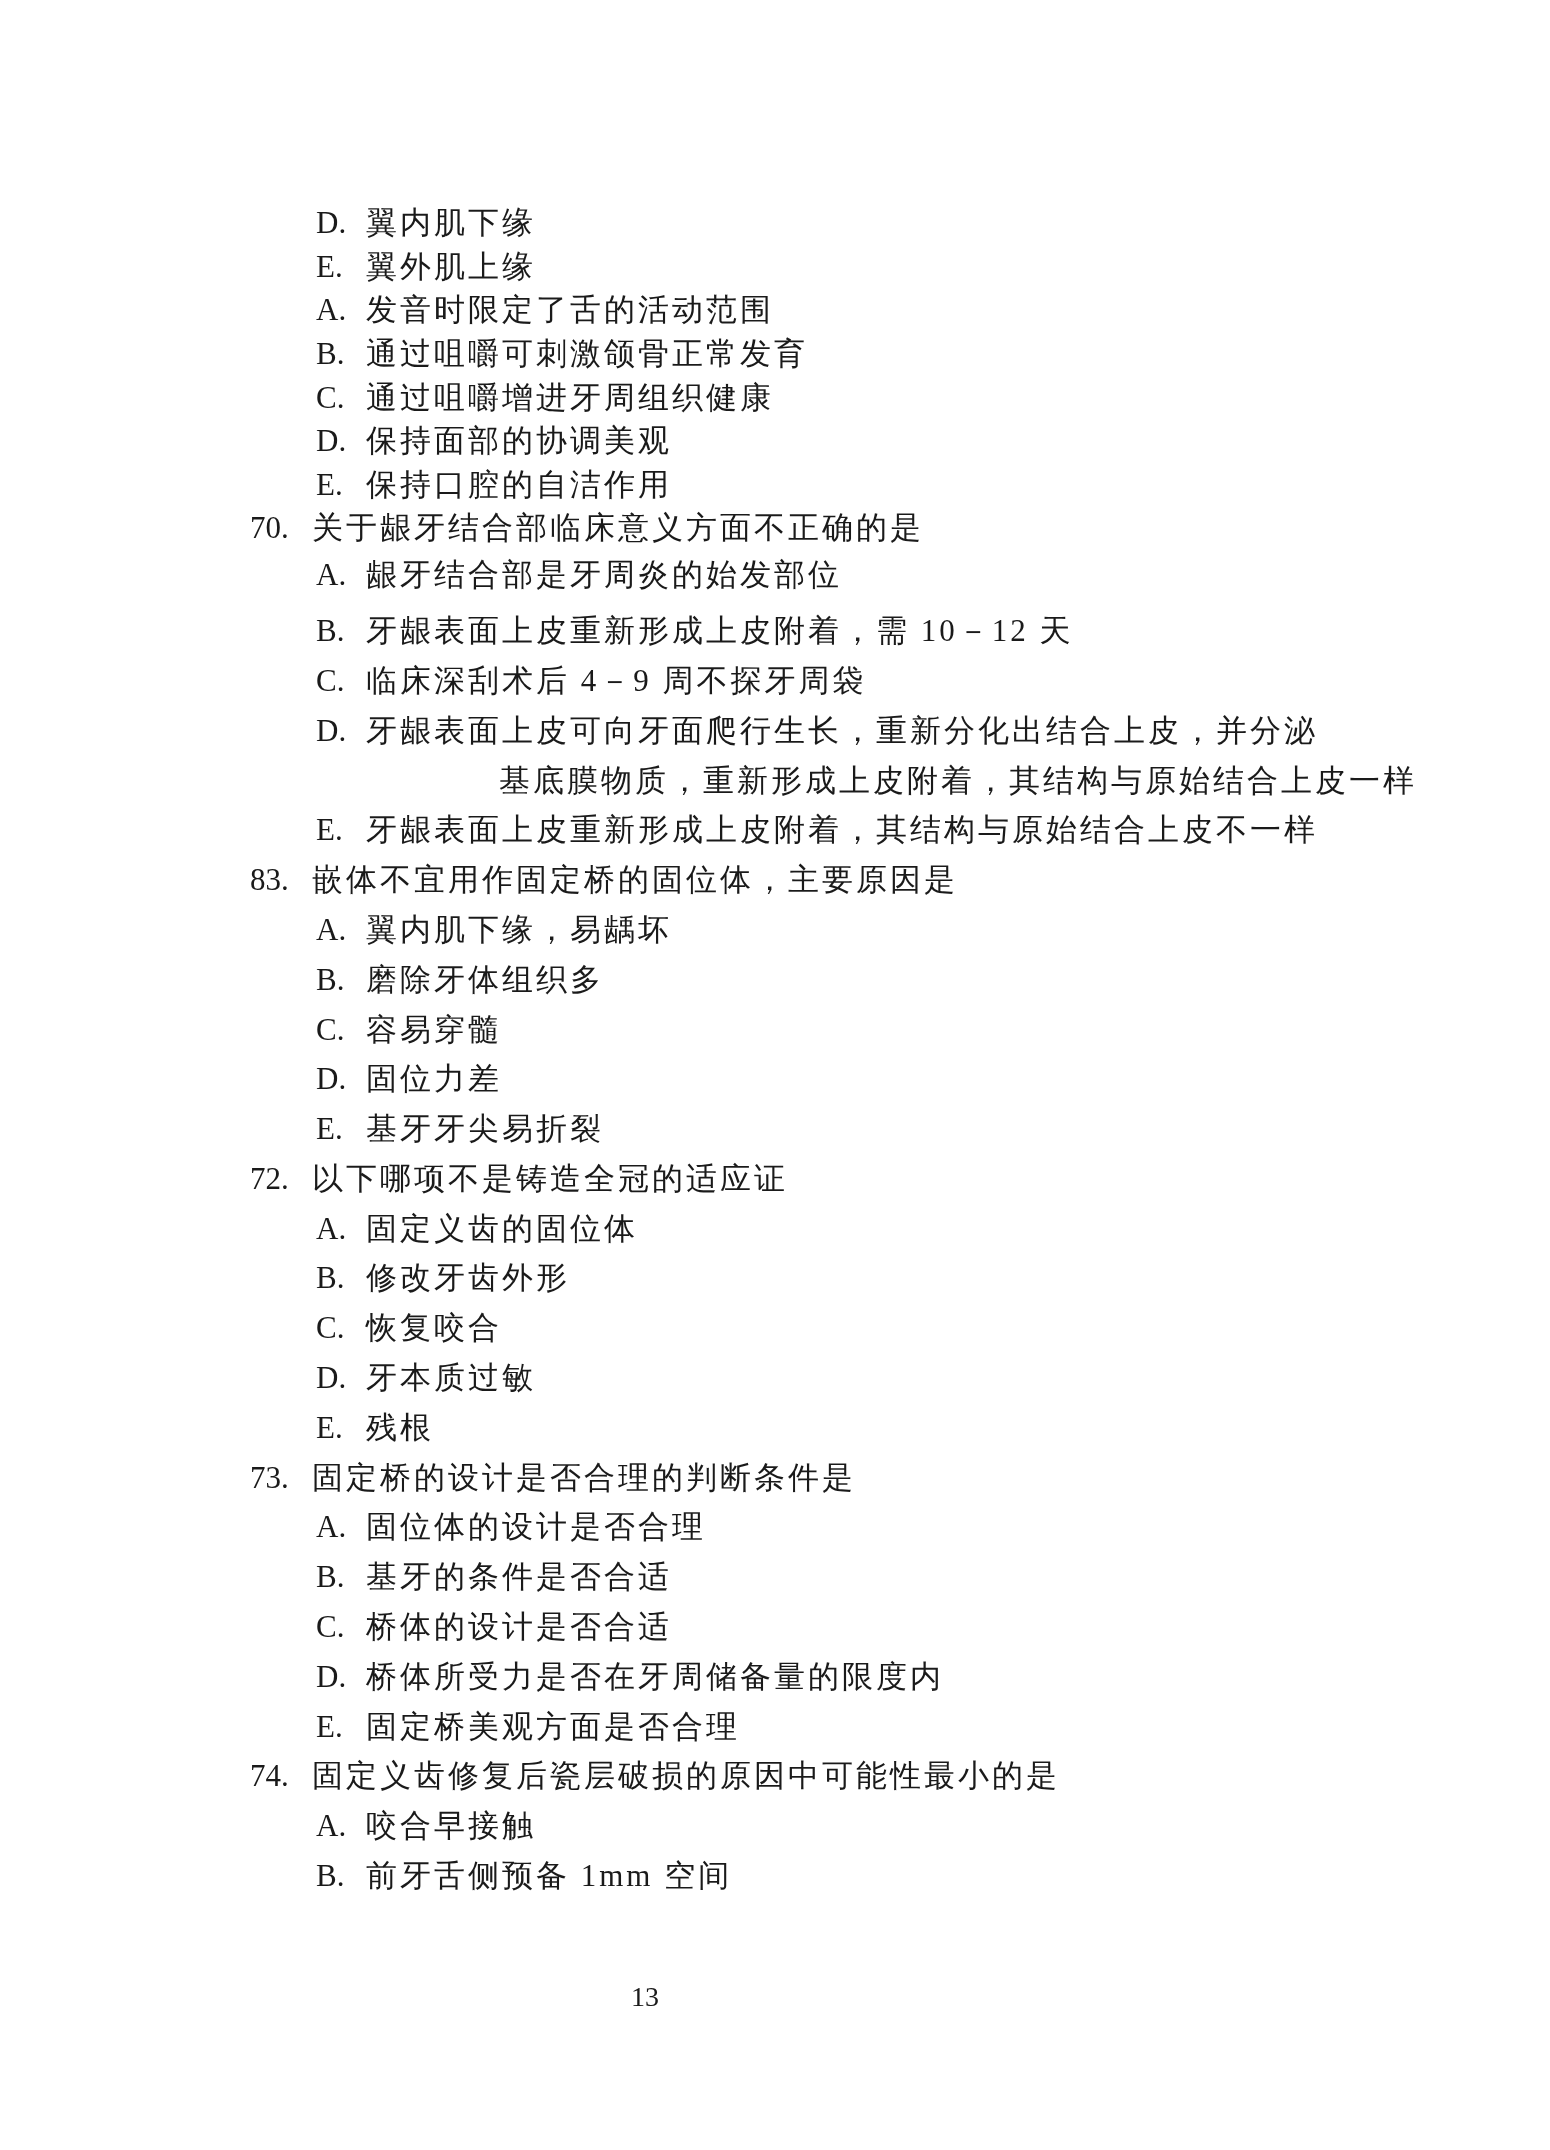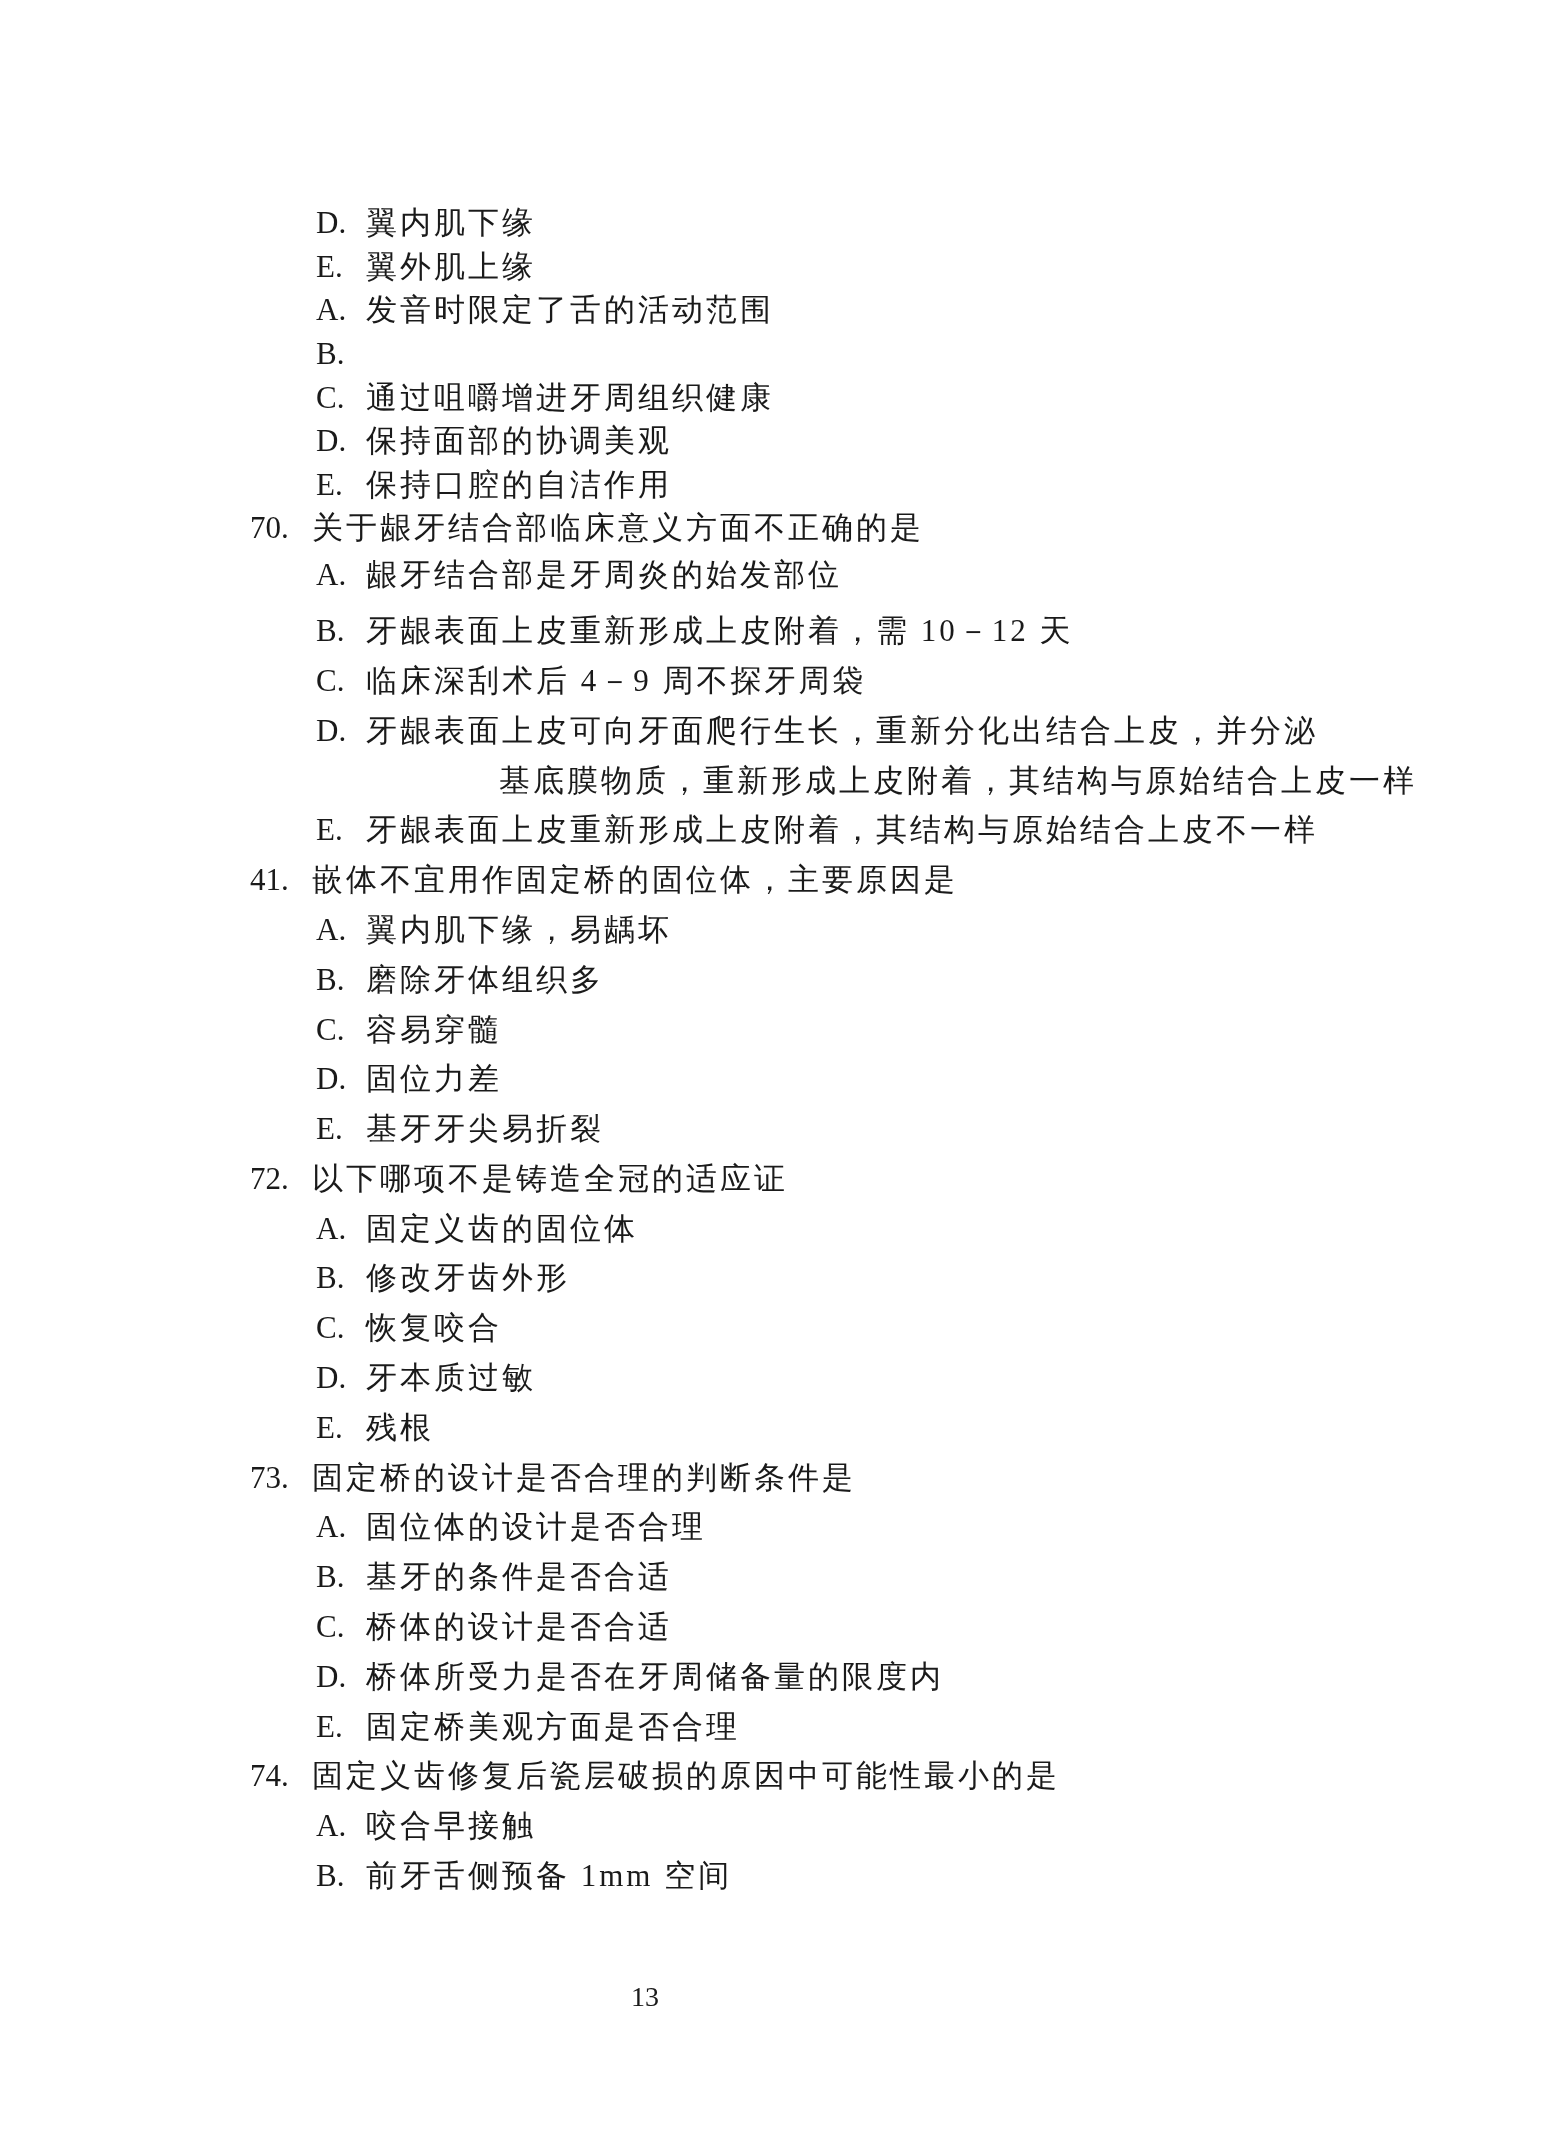--- a/index.html
+++ b/index.html
@@ -52,32 +52,32 @@
   }
 </style>
 </head>
 <body>
 
 <div class="exam-page">
   <div class="exam-body">
       <div class="line option tight"><span class="label">D.</span><span class="text">翼内肌下缘</span></div>
       <div class="line option tight"><span class="label">E.</span><span class="text">翼外肌上缘</span></div>
       <div class="line option tight"><span class="label">A.</span><span class="text">发音时限定了舌的活动范围</span></div>
-      <div class="line option tight"><span class="label">B.</span></div>
+      <div class="line option tight"><span class="label">B.</span><span class="text">通过咀嚼可刺激颌骨正常发育</span></div>
       <div class="line option tight"><span class="label">C.</span><span class="text">通过咀嚼增进牙周组织健康</span></div>
       <div class="line option tight"><span class="label">D.</span><span class="text">保持面部的协调美观</span></div>
       <div class="line option tight"><span class="label">E.</span><span class="text">保持口腔的自洁作用</span></div>
       <div class="line question tight"><span class="label">70.</span><span class="text">关于龈牙结合部临床意义方面不正确的是</span></div>
       <div class="line option"><span class="label">A.</span><span class="text">龈牙结合部是牙周炎的始发部位</span></div>
       <div class="line option"><span class="label">B.</span><span class="text">牙龈表面上皮重新形成上皮附着，需 10－12 天</span></div>
       <div class="line option"><span class="label">C.</span><span class="text">临床深刮术后 4－9 周不探牙周袋</span></div>
       <div class="line option"><span class="label">D.</span><span class="text">牙龈表面上皮可向牙面爬行生长，重新分化出结合上皮，并分泌</span></div>
       <div class="line continuation"><span class="text">基底膜物质，重新形成上皮附着，其结构与原始结合上皮一样</span></div>
       <div class="line option"><span class="label">E.</span><span class="text">牙龈表面上皮重新形成上皮附着，其结构与原始结合上皮不一样</span></div>
-      <div class="line question"><span class="label">41.</span><span class="text">嵌体不宜用作固定桥的固位体，主要原因是</span></div>
+      <div class="line question"><span class="label">83.</span><span class="text">嵌体不宜用作固定桥的固位体，主要原因是</span></div>
       <div class="line option"><span class="label">A.</span><span class="text">翼内肌下缘，易龋坏</span></div>
       <div class="line option"><span class="label">B.</span><span class="text">磨除牙体组织多</span></div>
       <div class="line option"><span class="label">C.</span><span class="text">容易穿髓</span></div>
       <div class="line option"><span class="label">D.</span><span class="text">固位力差</span></div>
       <div class="line option"><span class="label">E.</span><span class="text">基牙牙尖易折裂</span></div>
       <div class="line question"><span class="label">72.</span><span class="text">以下哪项不是铸造全冠的适应证</span></div>
       <div class="line option"><span class="label">A.</span><span class="text">固定义齿的固位体</span></div>
       <div class="line option"><span class="label">B.</span><span class="text">修改牙齿外形</span></div>
       <div class="line option"><span class="label">C.</span><span class="text">恢复咬合</span></div>
       <div class="line option"><span class="label">D.</span><span class="text">牙本质过敏</span></div>

